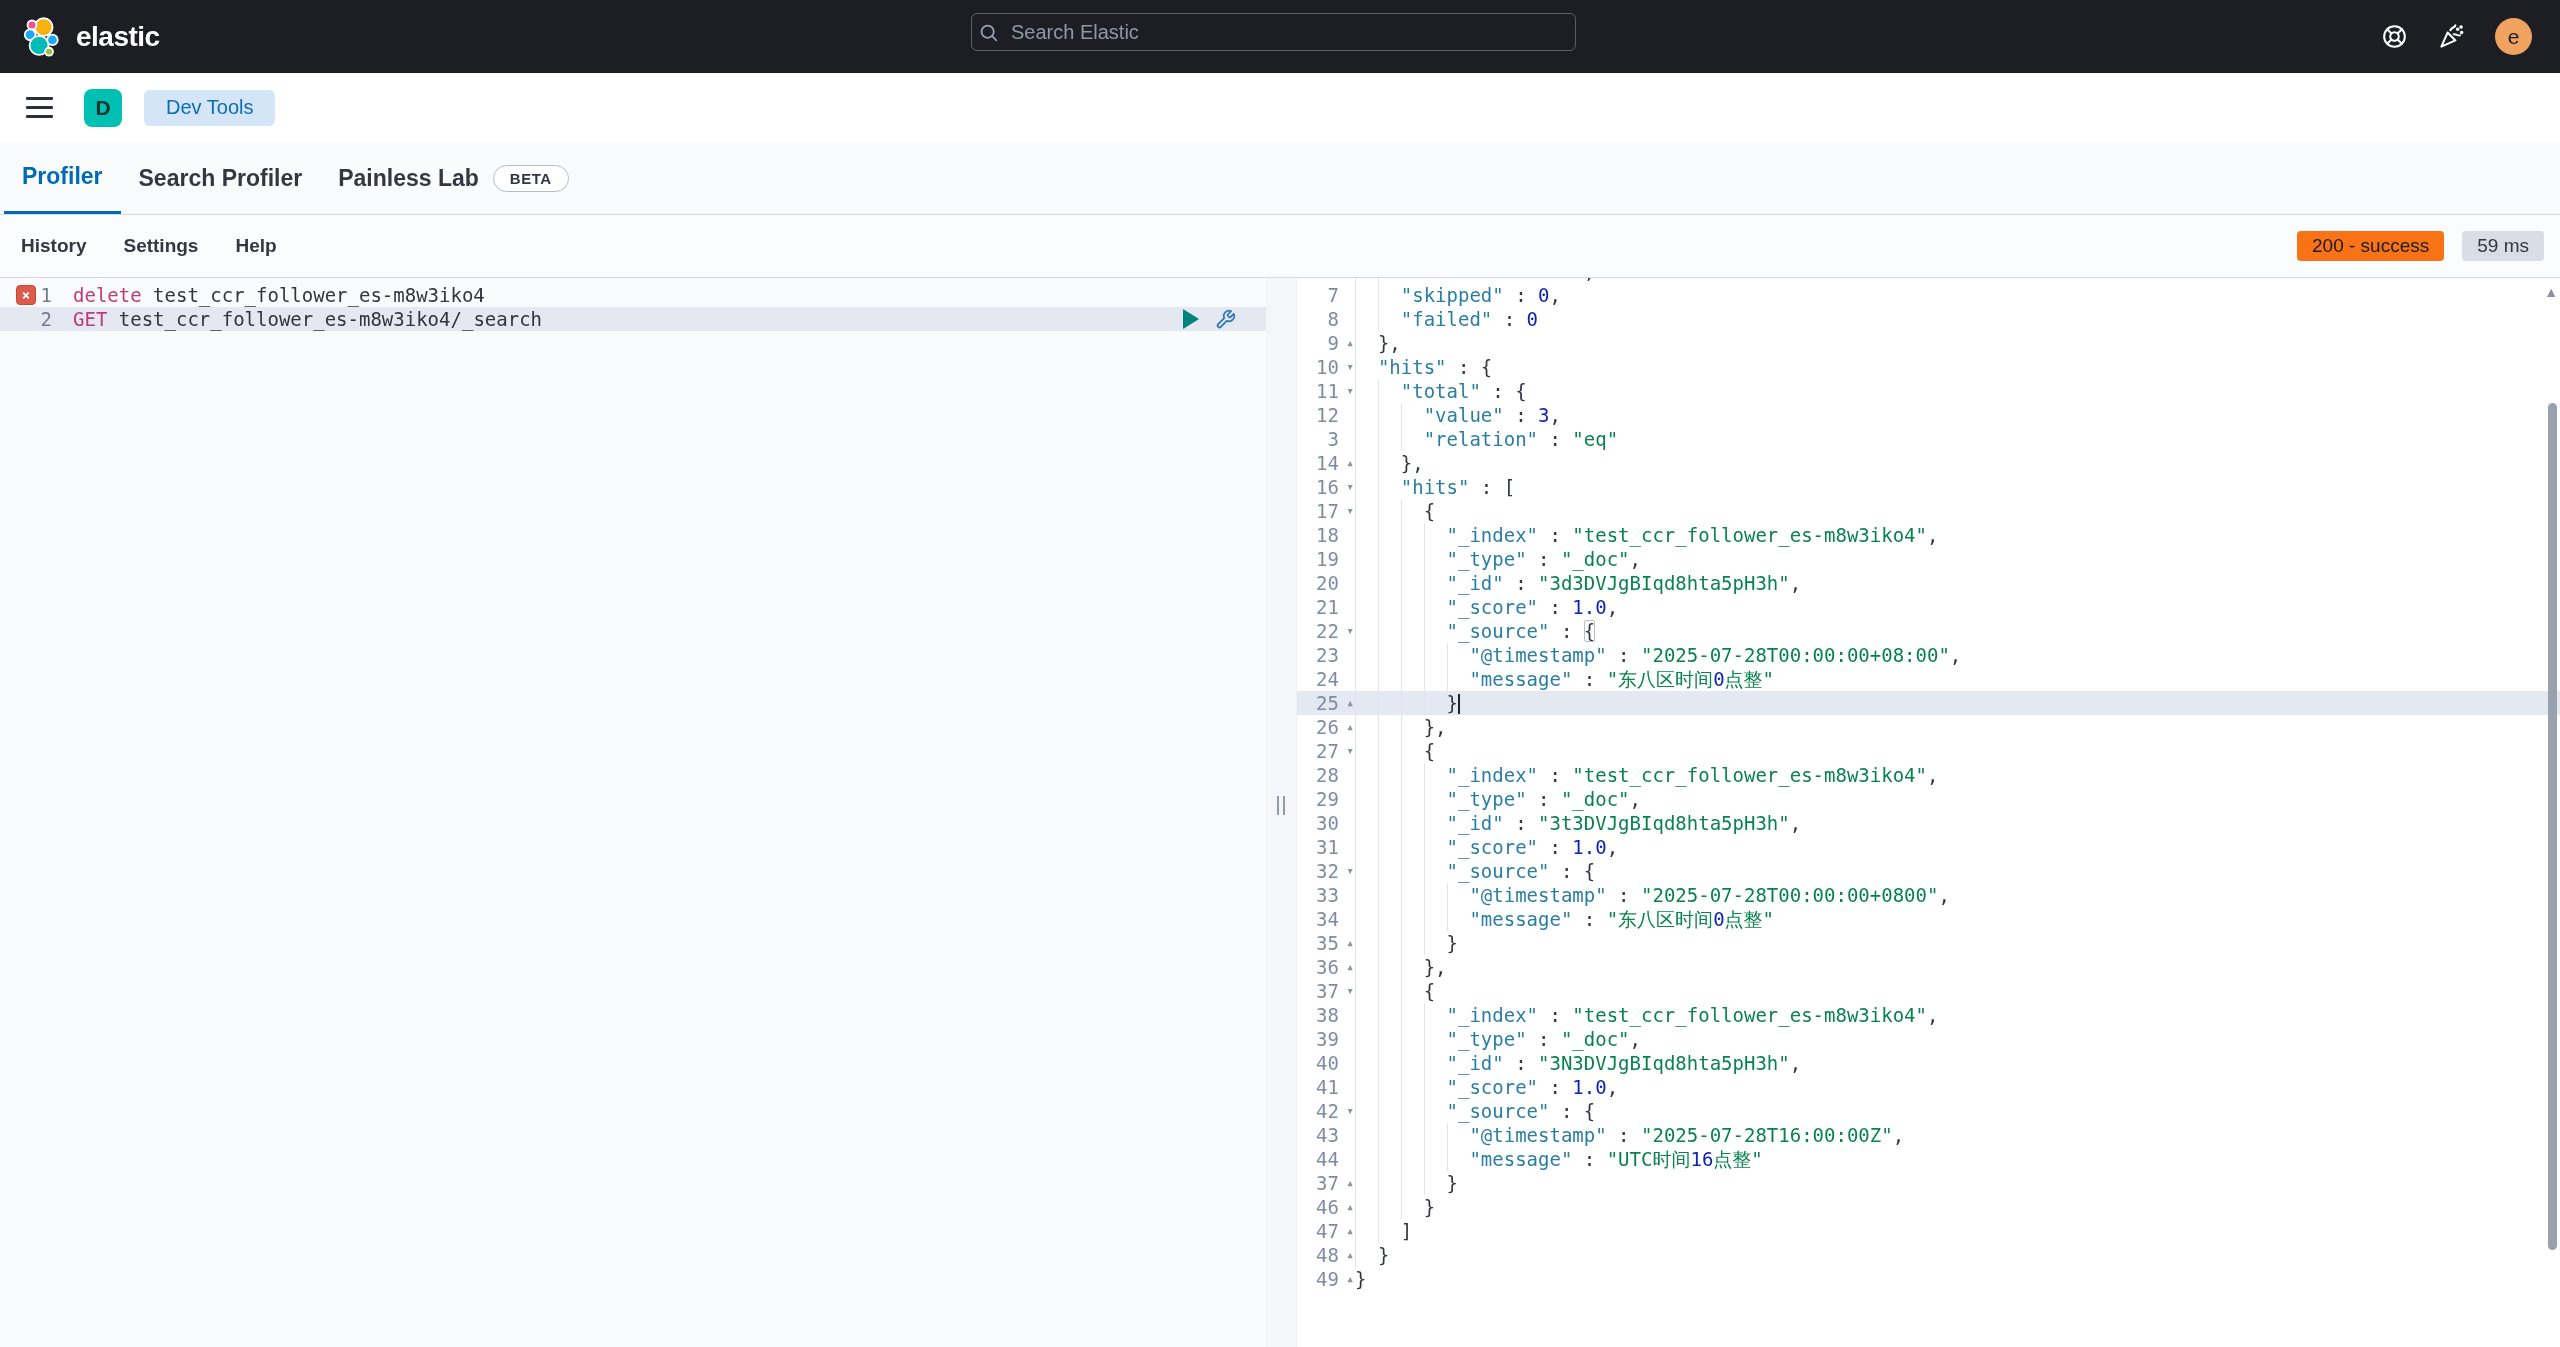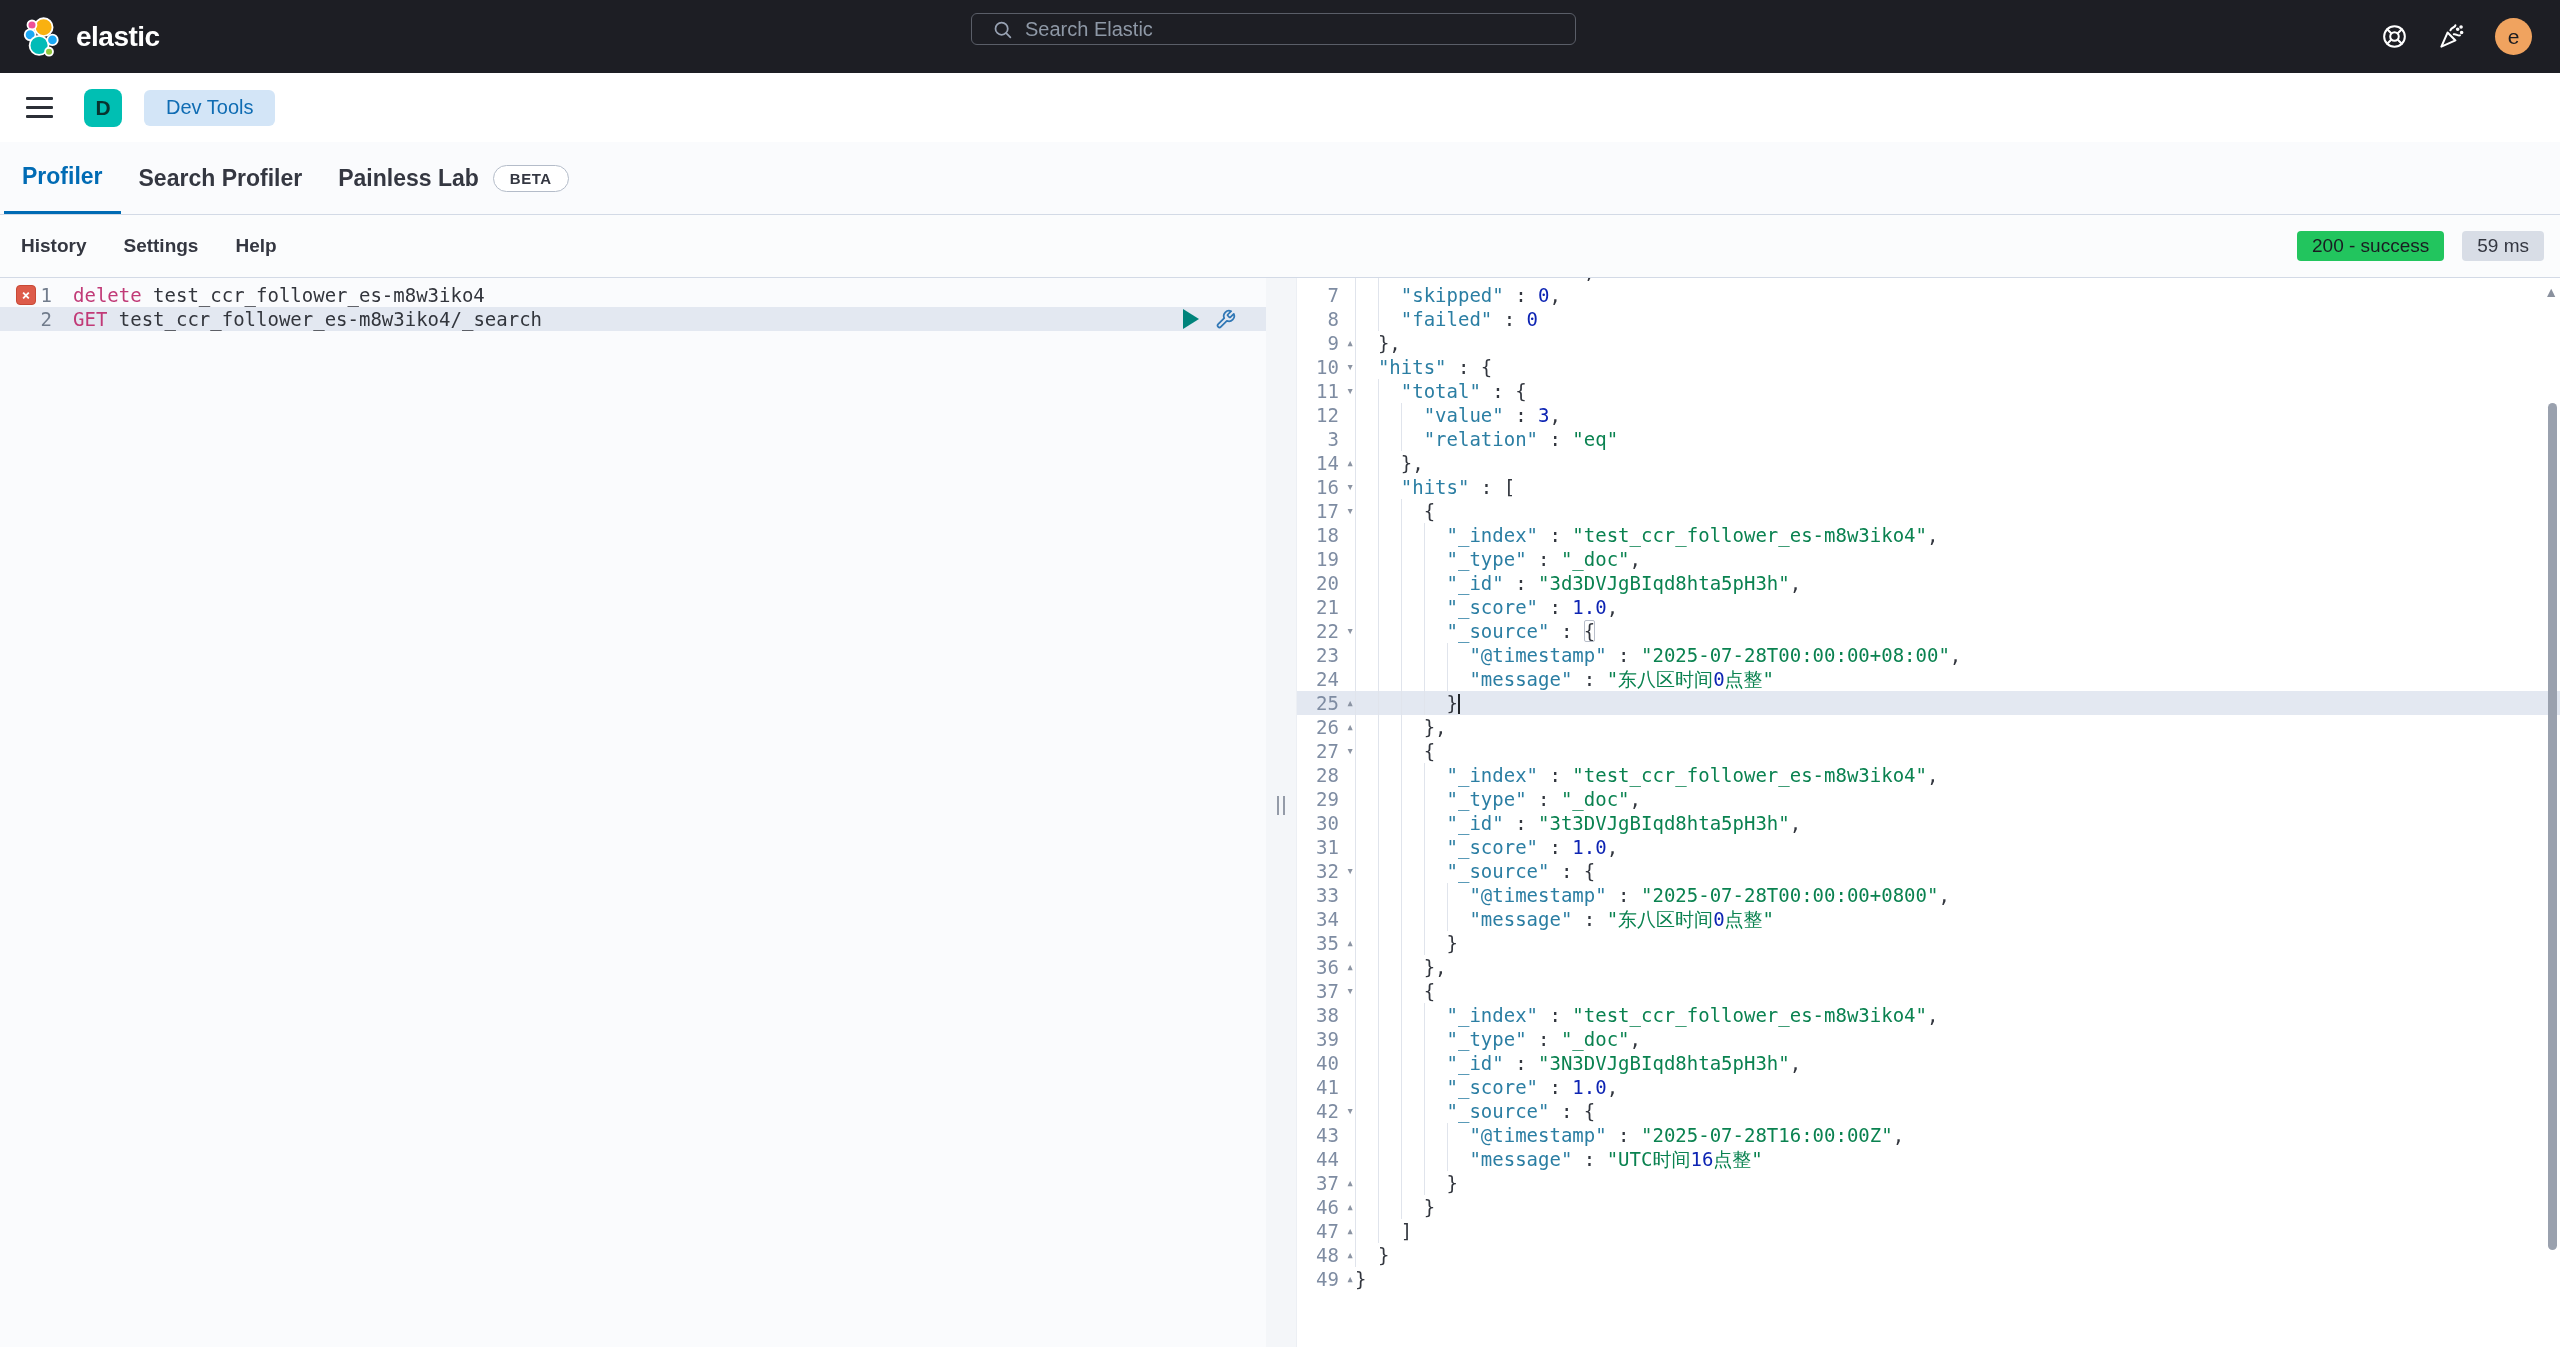--- a/index.html
+++ b/index.html
@@ -3,22 +3,22 @@
 <meta charset="utf-8">
 <style>
   * { margin:0; padding:0; box-sizing:border-box; }
   html,body { width:2560px; height:1347px; overflow:hidden; background:#fff;
               font-family:"Liberation Sans", sans-serif; }
 
   
   .topbar { position:relative; height:73px; background:#1d1e24; display:flex; align-items:center; padding:0 22px; }
   .brand { display:flex; align-items:center; gap:12px; }
   .brand-name { color:#fff; font-size:28px; font-weight:700; letter-spacing:-0.5px; }
-  .searchbox { position:absolute; left:971px; top:13px; width:605px; height:32px;
-               border:1px solid #5a5e68; border-radius:6px; display:flex; align-items:center; padding:0 20px; }
+  .searchbox { position:absolute; left:971px; top:13px; width:605px; height:38px;
+               border:1px solid #5a5e68; border-radius:6px; display:flex; align-items:center; padding:0 6px; }
   .searchbox svg { flex:none; }
   .searchbox input { flex:1; background:transparent; border:none; outline:none; color:#d4dae5;
                      font-size:20px; margin-left:12px; font-family:"Liberation Sans", sans-serif; }
   .searchbox input::placeholder { color:#8e98a6; }
   .top-right { margin-left:auto; display:flex; align-items:center; gap:30px; padding-right:6px; }
   .avatar { width:37px; height:37px; border-radius:50%; background:#f0a35f; color:#1b1c21;
             font-size:21px; font-weight:500; display:flex; align-items:center; justify-content:center; }
 
   
   .navrow { height:69px; background:#ffffff; display:flex; align-items:center; padding-left:26px; }
@@ -34,21 +34,21 @@
   .tab { display:flex; align-items:center; padding:0 18px; font-size:23px; font-weight:700; color:#343741; cursor:pointer; }
   .tab.active { color:#006bb4; border-bottom:3px solid #006bb4; }
   .beta-badge { margin-left:14px; border:1px solid #b4bcc9; background:#fff; border-radius:17px;
                 font-size:15px; font-weight:700; letter-spacing:0.5px; color:#343741; padding:4px 16px; }
 
   
   .menurow { height:63px; background:#fbfcfd; border-bottom:1px solid #d3dae6; display:flex; align-items:center; padding:0 16px 0 21px; }
   .menulink { font-size:19px; font-weight:700; color:#343741; margin-right:37px; cursor:pointer; }
   .menu-right { margin-left:auto; display:flex; align-items:center; gap:18px; }
   .badge { font-size:19px; border-radius:4px; padding:4px 15px; }
-  .badge.success { background:#22c55e; color:#1a1c21; }
+  .badge.success { background:#f97316; color:#1a1c21; }
   .badge.time { background:#d8dde6; color:#343741; }
 
   
   .workspace { display:flex; height:1069px; }
   .editor-pane { width:1266px; flex:none; background:#fafbfd; padding-top:5px; position:relative; }
   .divider { width:30px; flex:none; background:#f4f6f9; position:relative; cursor:col-resize; }
   .divider .handle { position:absolute; top:518px; left:11px; width:8px; height:19px;
                      border-left:2px solid #949ba8; border-right:2px solid #949ba8; }
   .response-pane { flex:1; background:#fff; position:relative; overflow:hidden; border-left:1px solid #eceff4; }
   .resp-lines { margin-top:-19px; }

